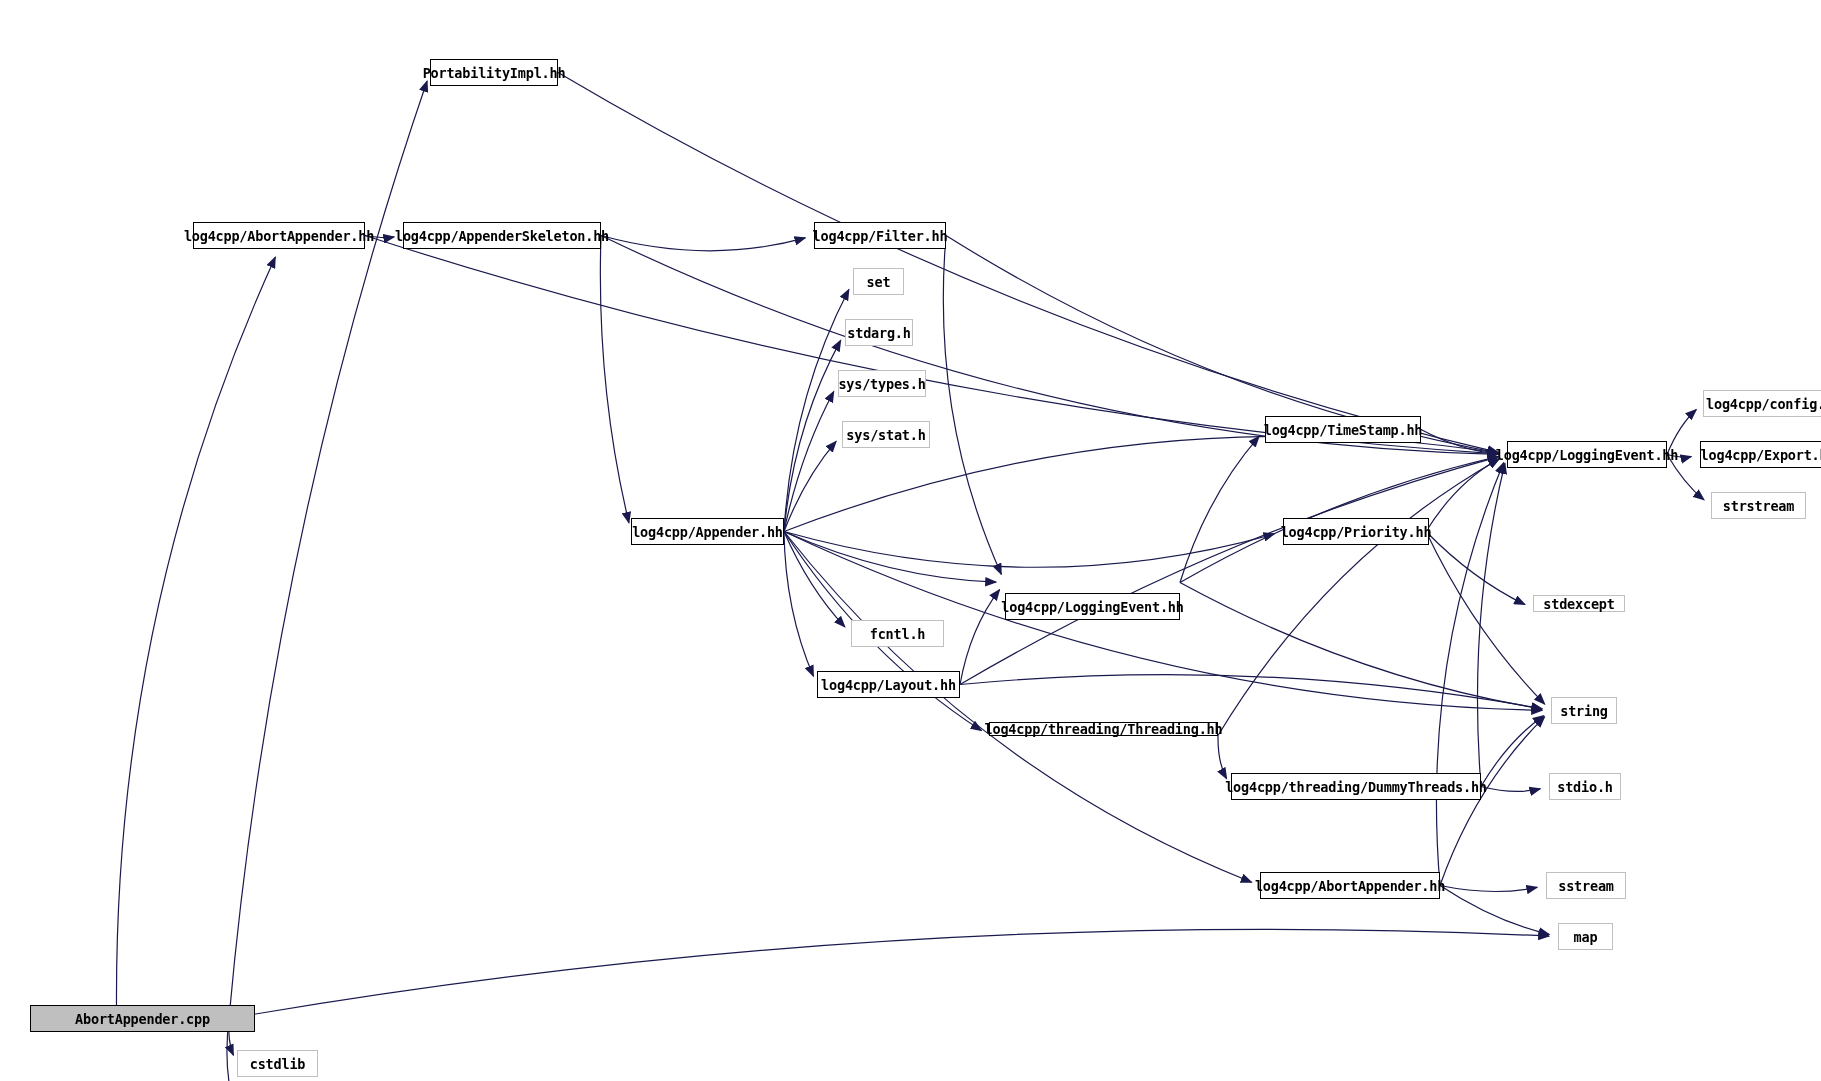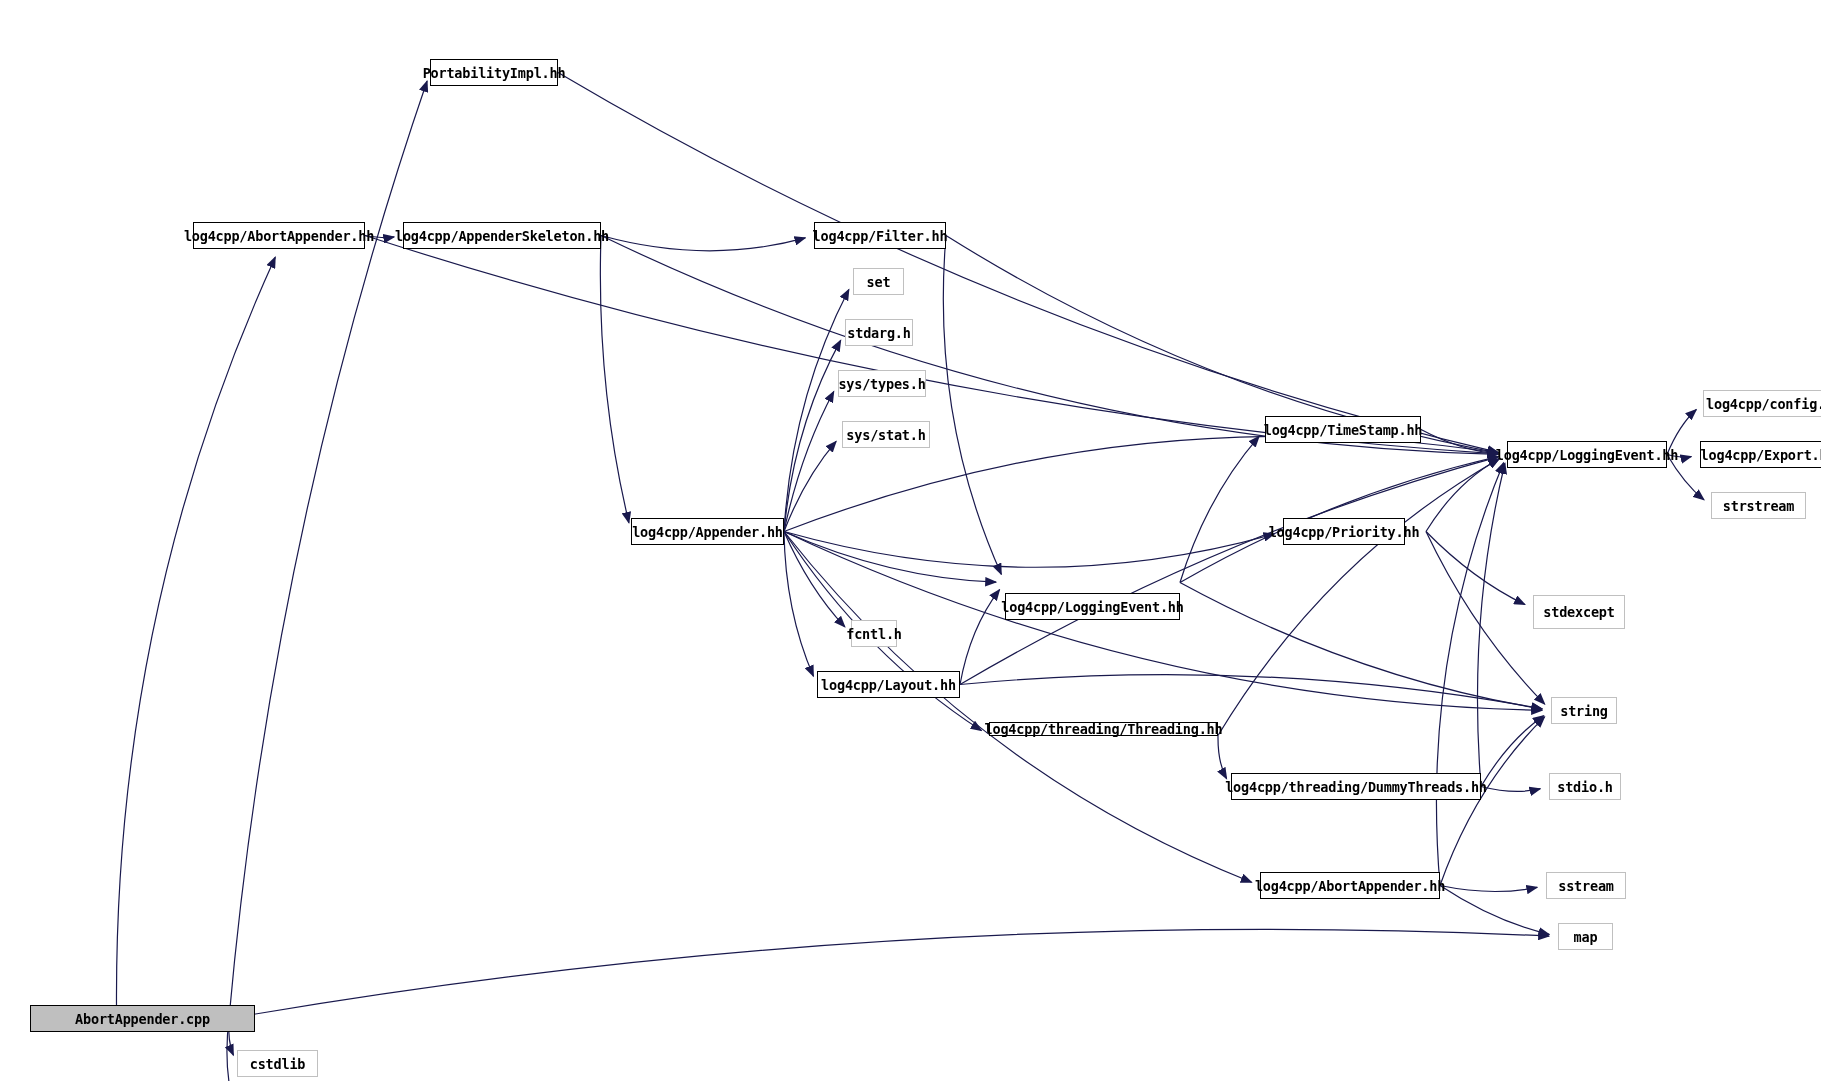--- a/index.html
+++ b/index.html
@@ -112,30 +112,30 @@
       <div class="node header" style="left: 193px; top: 222px; width: 172px; height: 27px;">log4cpp/AbortAppender.hh</div>
       <div class="node header" style="left: 403px; top: 222px; width: 198px; height: 27px;">log4cpp/AppenderSkeleton.hh</div>
       <div class="node header" style="left: 430px; top: 59px; width: 128px; height: 27px;">PortabilityImpl.hh</div>
       <div class="node header" style="left: 814px; top: 222px; width: 132px; height: 27px;">log4cpp/Filter.hh</div>
       <div class="node plain" style="left: 853px; top: 268px; width: 51px; height: 27px;">set</div>
       <div class="node plain" style="left: 845px; top: 319px; width: 68px; height: 27px;">stdarg.h</div>
       <div class="node plain" style="left: 838px; top: 370px; width: 88px; height: 27px;">sys/types.h</div>
       <div class="node plain" style="left: 842px; top: 421px; width: 88px; height: 27px;">sys/stat.h</div>
       <div class="node header" style="left: 631px; top: 518px; width: 153px; height: 27px;">log4cpp/Appender.hh</div>
       <div class="node header" style="left: 1005px; top: 569px; width: 175px; height: 27px; margin-top: 24px;">log4cpp/LoggingEvent.hh</div>
-      <div class="node plain" style="left: 851px; top: 620px; width: 46px; height: 27px;">fcntl.h</div>
+      <div class="node plain" style="left: 851px; top: 620px; width: 93px; height: 27px;">fcntl.h</div>
       <div class="node header" style="left: 817px; top: 671px; width: 143px; height: 27px;">log4cpp/Layout.hh</div>
       <div class="node header" style="left: 989px; top: 722px; width: 229px; height: 14px;">log4cpp/threading/Threading.hh</div>
       <div class="node header" style="left: 1231px; top: 773px; width: 250px; height: 27px;">log4cpp/threading/DummyThreads.hh</div>
       <div class="node header" style="left: 1260px; top: 872px; width: 180px; height: 27px;">log4cpp/AbortAppender.hh</div>
       <div class="node header" style="left: 1265px; top: 416px; width: 156px; height: 27px;">log4cpp/TimeStamp.hh</div>
-      <div class="node header" style="left: 1283px; top: 518px; width: 122px; height: 27px;">log4cpp/Priority.hh</div>
+      <div class="node header" style="left: 1283px; top: 518px; width: 146px; height: 27px;">log4cpp/Priority.hh</div>
       <div class="node header" style="left: 1507px; top: 441px; width: 160px; height: 27px;">log4cpp/LoggingEvent.hh</div>
       <div class="node plain" style="left: 1703px; top: 390px; width: 133px; height: 27px;">log4cpp/config.h</div>
       <div class="node header" style="left: 1700px; top: 441px; width: 136px; height: 27px;">log4cpp/Export.hh</div>
       <div class="node plain" style="left: 1711px; top: 492px; width: 95px; height: 27px;">strstream</div>
-      <div class="node plain" style="left: 1533px; top: 595px; width: 92px; height: 34px;">stdexcept</div>
+      <div class="node plain" style="left: 1533px; top: 595px; width: 92px; height: 17px;">stdexcept</div>
       <div class="node plain" style="left: 1551px; top: 697px; width: 66px; height: 27px;">string</div>
       <div class="node plain" style="left: 1549px; top: 773px; width: 72px; height: 27px;">stdio.h</div>
       <div class="node plain" style="left: 1546px; top: 872px; width: 80px; height: 27px;">sstream</div>
       <div class="node plain" style="left: 1558px; top: 923px; width: 55px; height: 27px;">map</div>
     </div>
 </div>
 
 </body></html>

